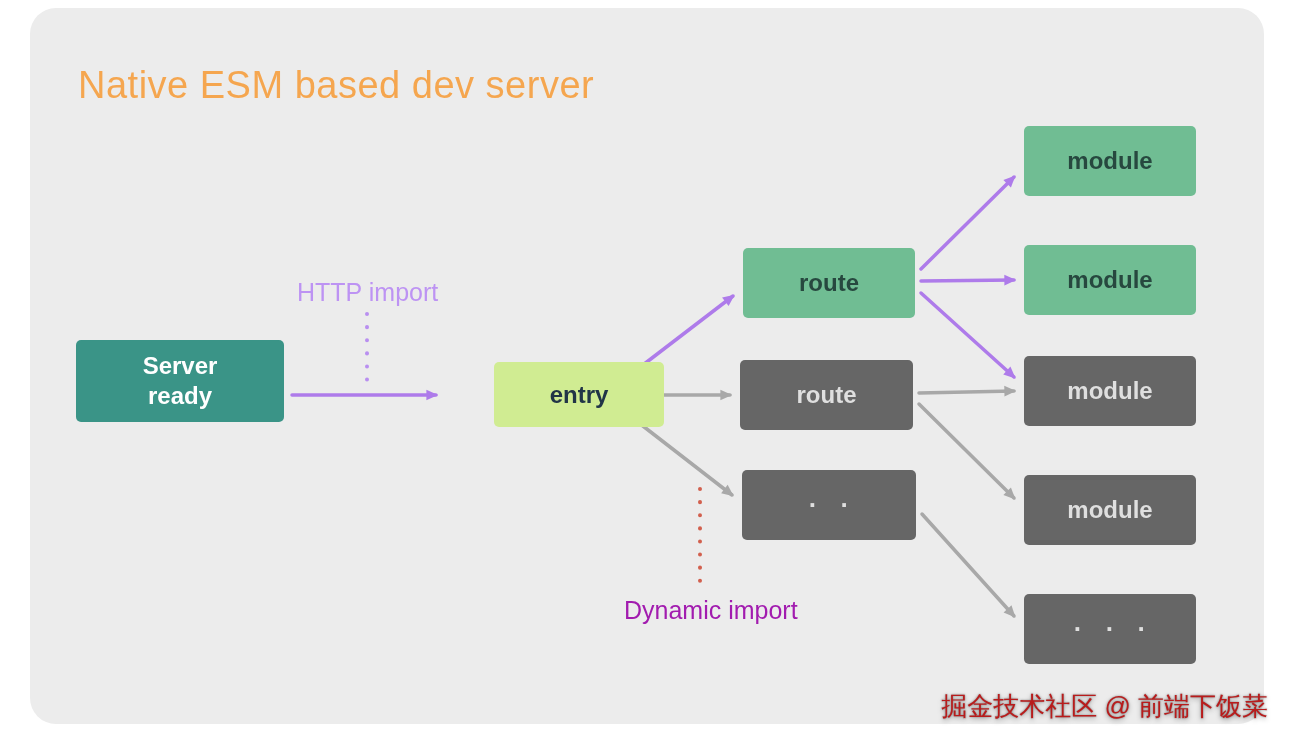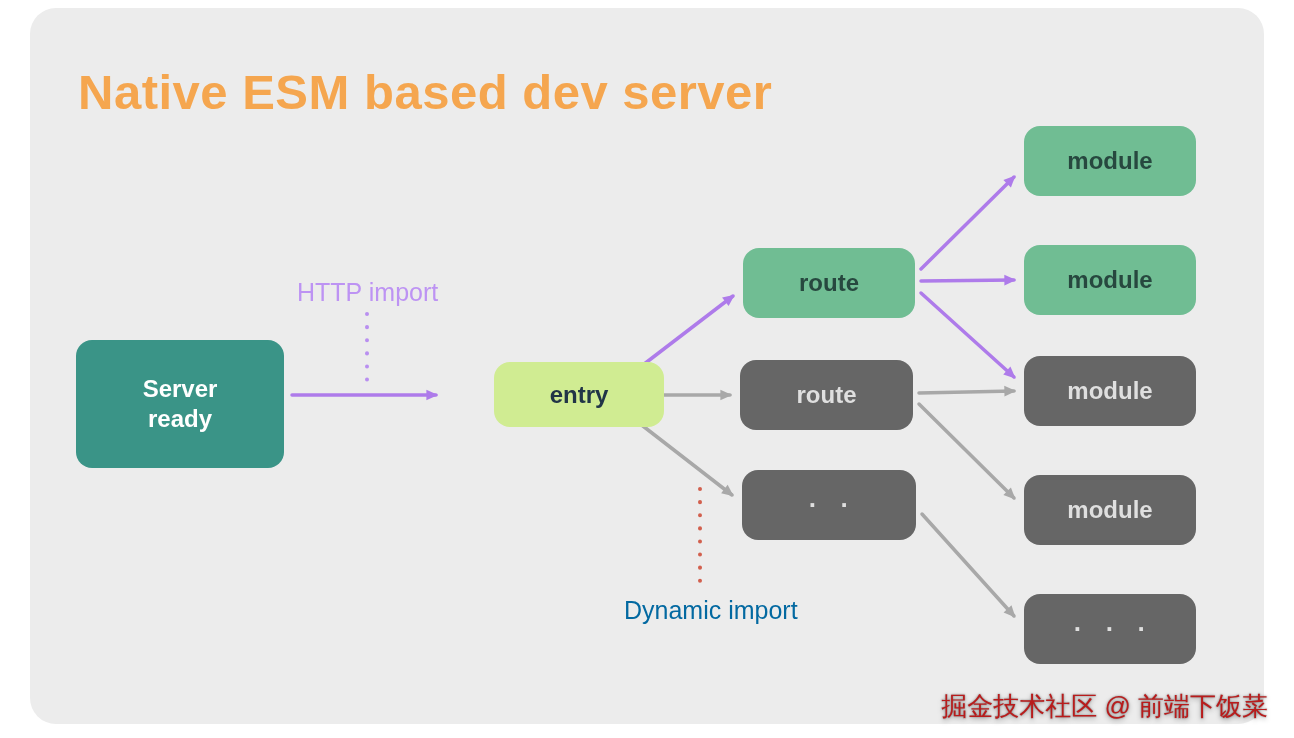--- a/index.html
+++ b/index.html
@@ -1,34 +1,34 @@
 <!DOCTYPE html>
 <html><head>
 <meta charset="utf-8">
 <style>
   * { margin:0; padding:0; box-sizing:border-box; }
   html,body { background:#ffffff; font-family:"Liberation Sans", sans-serif; }
   .stage { position:relative; width:1294px; height:738px; background:#ffffff; overflow:hidden; }
   .card { position:absolute; left:30px; top:8px; width:1234px; height:716px;
           background:#ECECEC; border-radius:26px; }
-  .title { position:absolute; left:78px; top:64px; font-size:49px; font-weight:700;
+  .title { position:absolute; left:78px; top:64px; font-size:38px; font-weight:400;
            color:#F5A64F; letter-spacing:0.5px; }
   .node { position:absolute; display:flex; align-items:center; justify-content:center;
-          border-radius:16px; font-weight:700; font-size:24px; text-align:center;
+          border-radius:5px; font-weight:700; font-size:24px; text-align:center;
           white-space:pre-line; line-height:1.25; }
   .node.teal  { background:#3A9487; color:#ffffff; }
   .node.lime  { background:#D0EC92; color:#213547;margin-left:48px; }
   .node.green { background:#70BD93; color:#27483F; }
   .node.gray  { background:#666666; color:#DFDFDF; }
   .node.dots  { letter-spacing:8px; font-size:26px; padding-left:8px; }
   svg.arrows { position:absolute; left:0; top:0; width:1294px; height:738px; }
   .lbl-http { position:absolute; left:297px; top:278px; font-size:25px; font-weight:500;
               color:#BD93F3; }
   .lbl-dyn  { position:absolute; left:624px; top:596px; font-size:25px; font-weight:500;
-              color:#0369a1; line-height:1.18; }
+              color:#a21caf; line-height:1.18; }
   .watermark { position:absolute; right:26px; bottom:14px; font-size:26px; font-weight:400;
                color:#b91c1c; text-shadow:0 0 2px rgba(0,0,0,0.45), 0 2px 5px rgba(0,0,0,0.35); }
 </style>
 </head>
 <body>
 
 <div class="stage">
 
   <div class="card"></div>
 
@@ -52,21 +52,21 @@
     <line x1="921" y1="281" x2="1014" y2="280" stroke="#AE7BEA" stroke-width="3.5" stroke-linecap="round" marker-end="url(#mPurple)"></line>
     <line x1="921" y1="293" x2="1014" y2="377" stroke="#AE7BEA" stroke-width="3.5" stroke-linecap="round" marker-end="url(#mPurple)"></line>
     <line x1="919" y1="393" x2="1014" y2="391" stroke="#A8A8A8" stroke-width="3.5" stroke-linecap="round" marker-end="url(#mGray)"></line>
     <line x1="919" y1="404" x2="1014" y2="498" stroke="#A8A8A8" stroke-width="3.5" stroke-linecap="round" marker-end="url(#mGray)"></line>
     <line x1="922" y1="514" x2="1014" y2="616" stroke="#A8A8A8" stroke-width="3.5" stroke-linecap="round" marker-end="url(#mGray)"></line>
 
     <line x1="367" y1="314" x2="367" y2="384" stroke="#B98FF0" stroke-width="4" stroke-linecap="round" stroke-dasharray="0.1 13"></line>
     <line x1="700" y1="489" x2="700" y2="582" stroke="#D2604E" stroke-width="4" stroke-linecap="round" stroke-dasharray="0.1 13"></line>
   </svg>
 
-  <div class="node teal" style="left:76px; top:340px; width:208px; height:128px;">Server
+  <div class="node teal" style="left:76px; top:340px; width:208px; height:82px;">Server
 ready</div>
 
   <div class="node lime" style="left:446px; top:362px; width:170px; height:65px;">entry</div>
 
   <div class="node green" style="left:743px; top:248px; width:172px; height:70px;">route</div>
 
   <div class="node gray" style="left:740px; top:360px; width:173px; height:70px;">route</div>
 
   <div class="node gray dots" style="left:742px; top:470px; width:174px; height:70px;">· ·</div>
 

